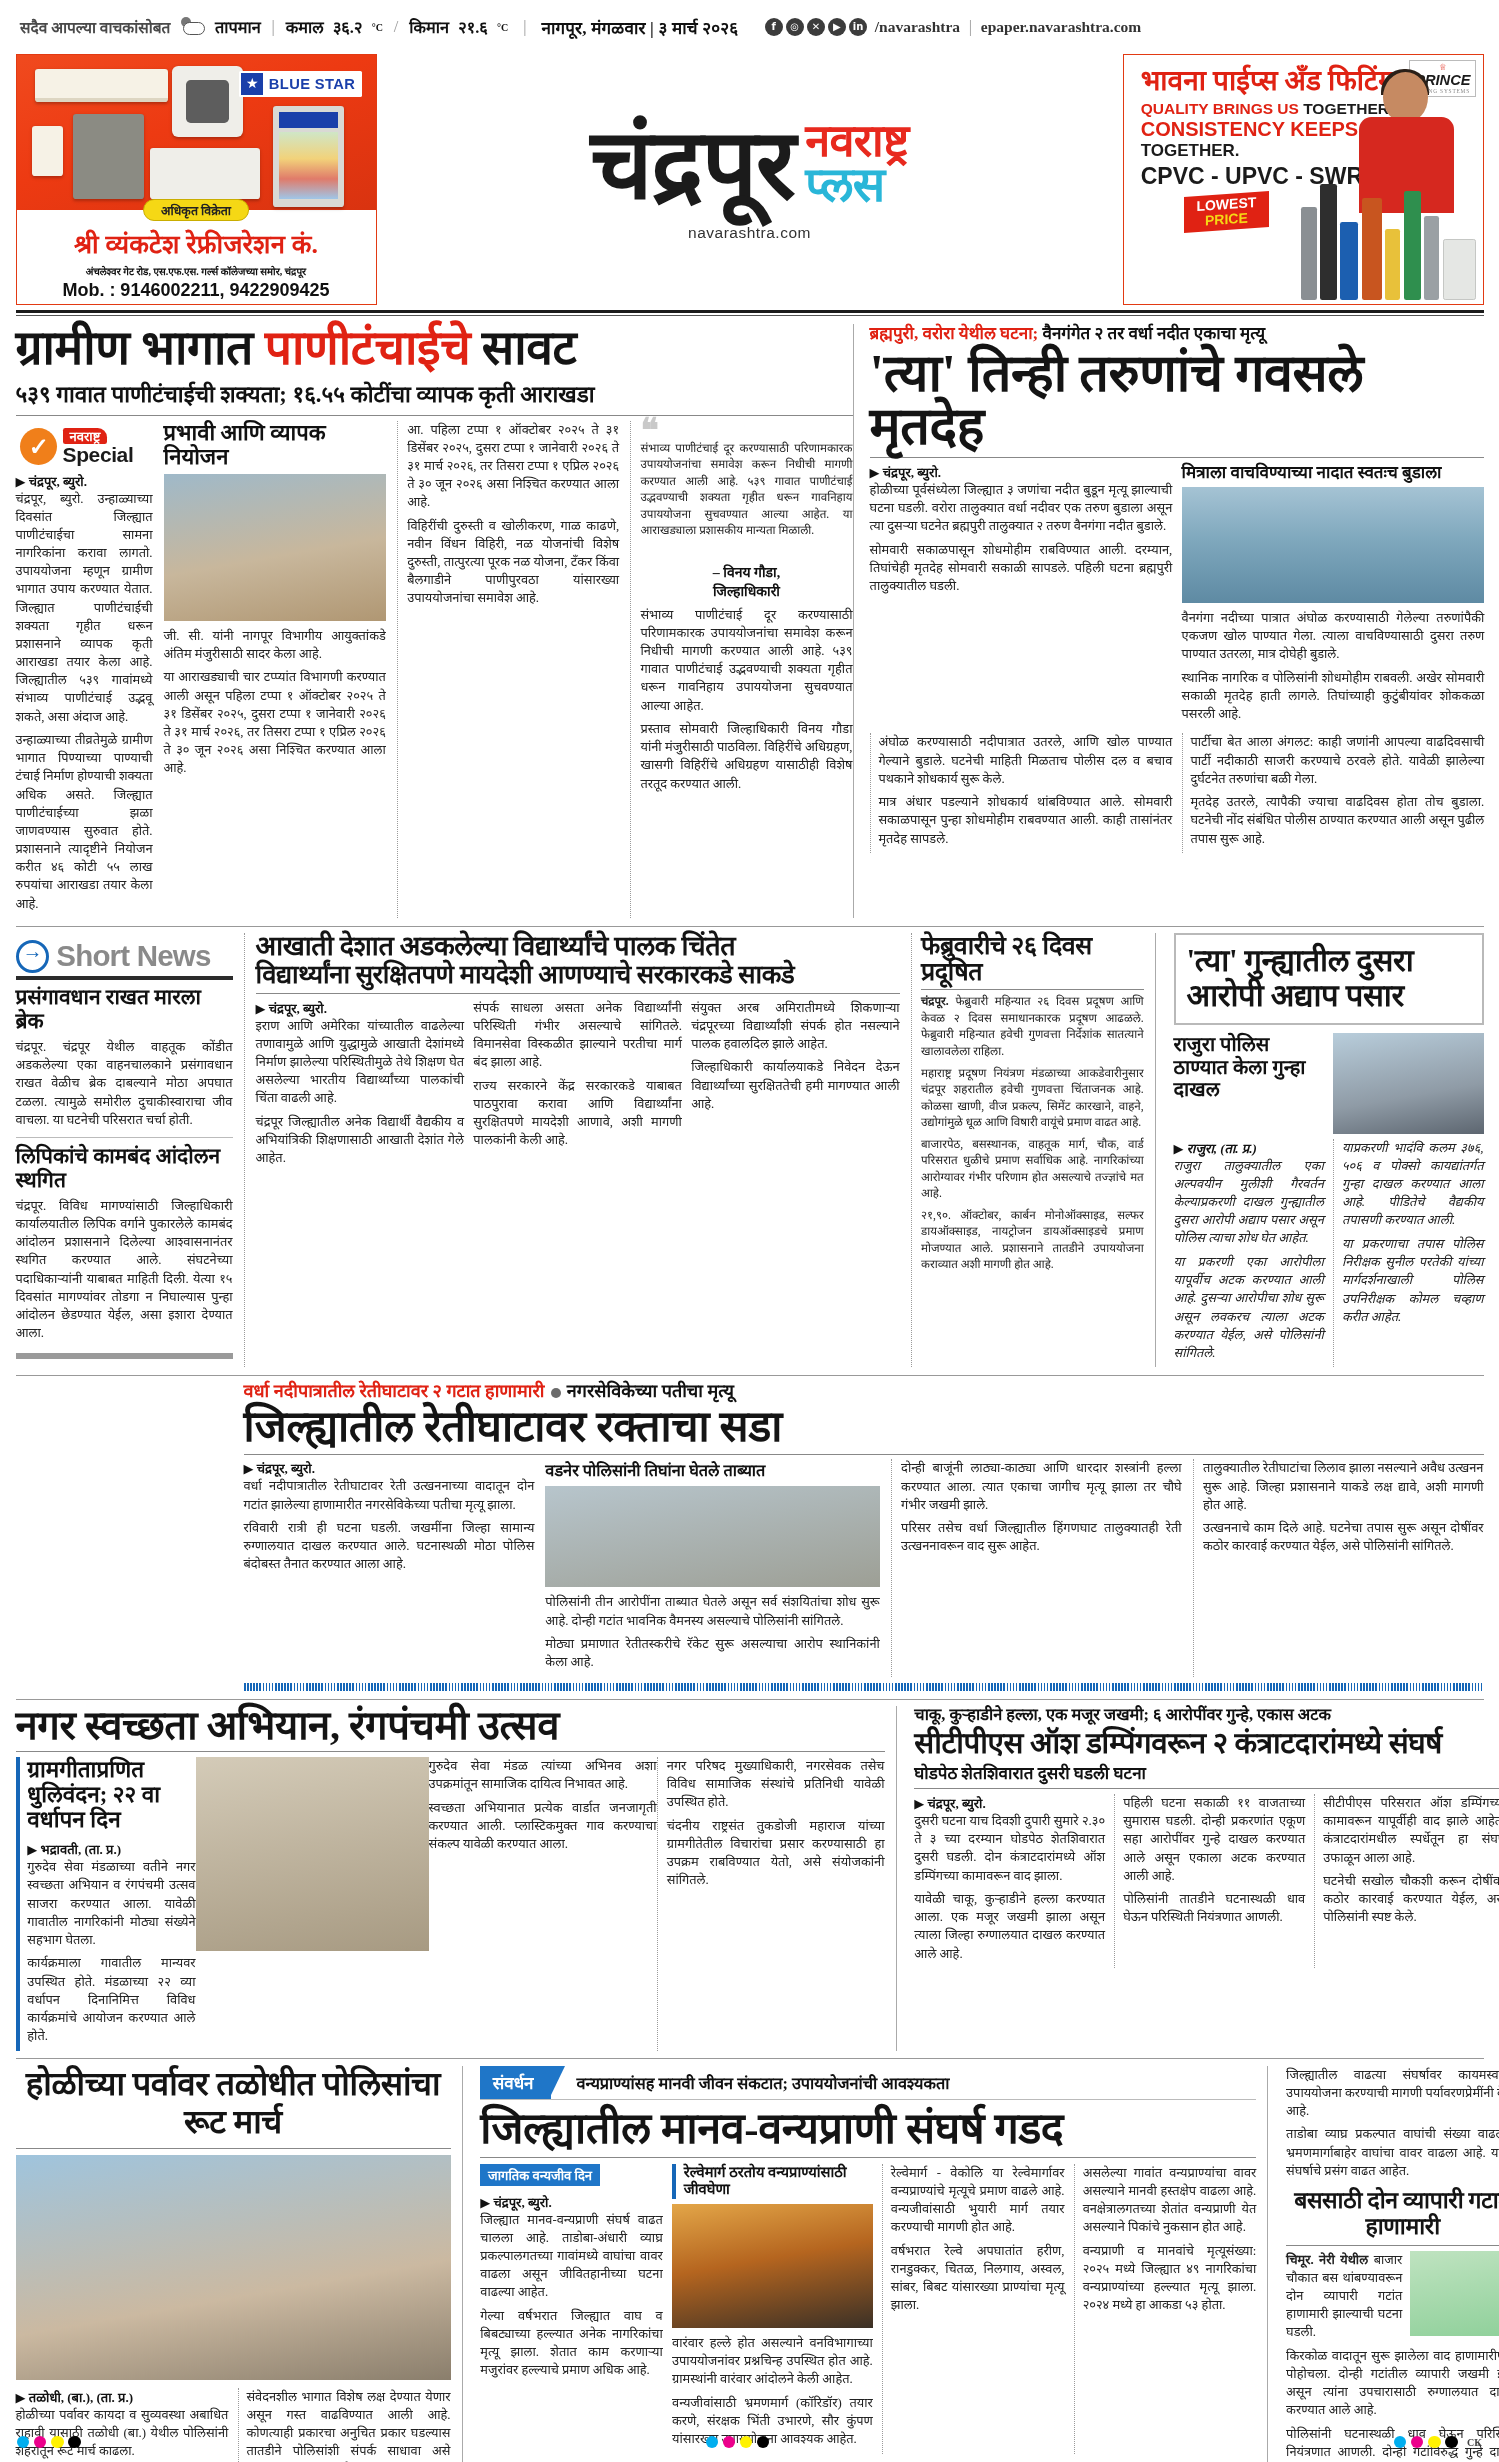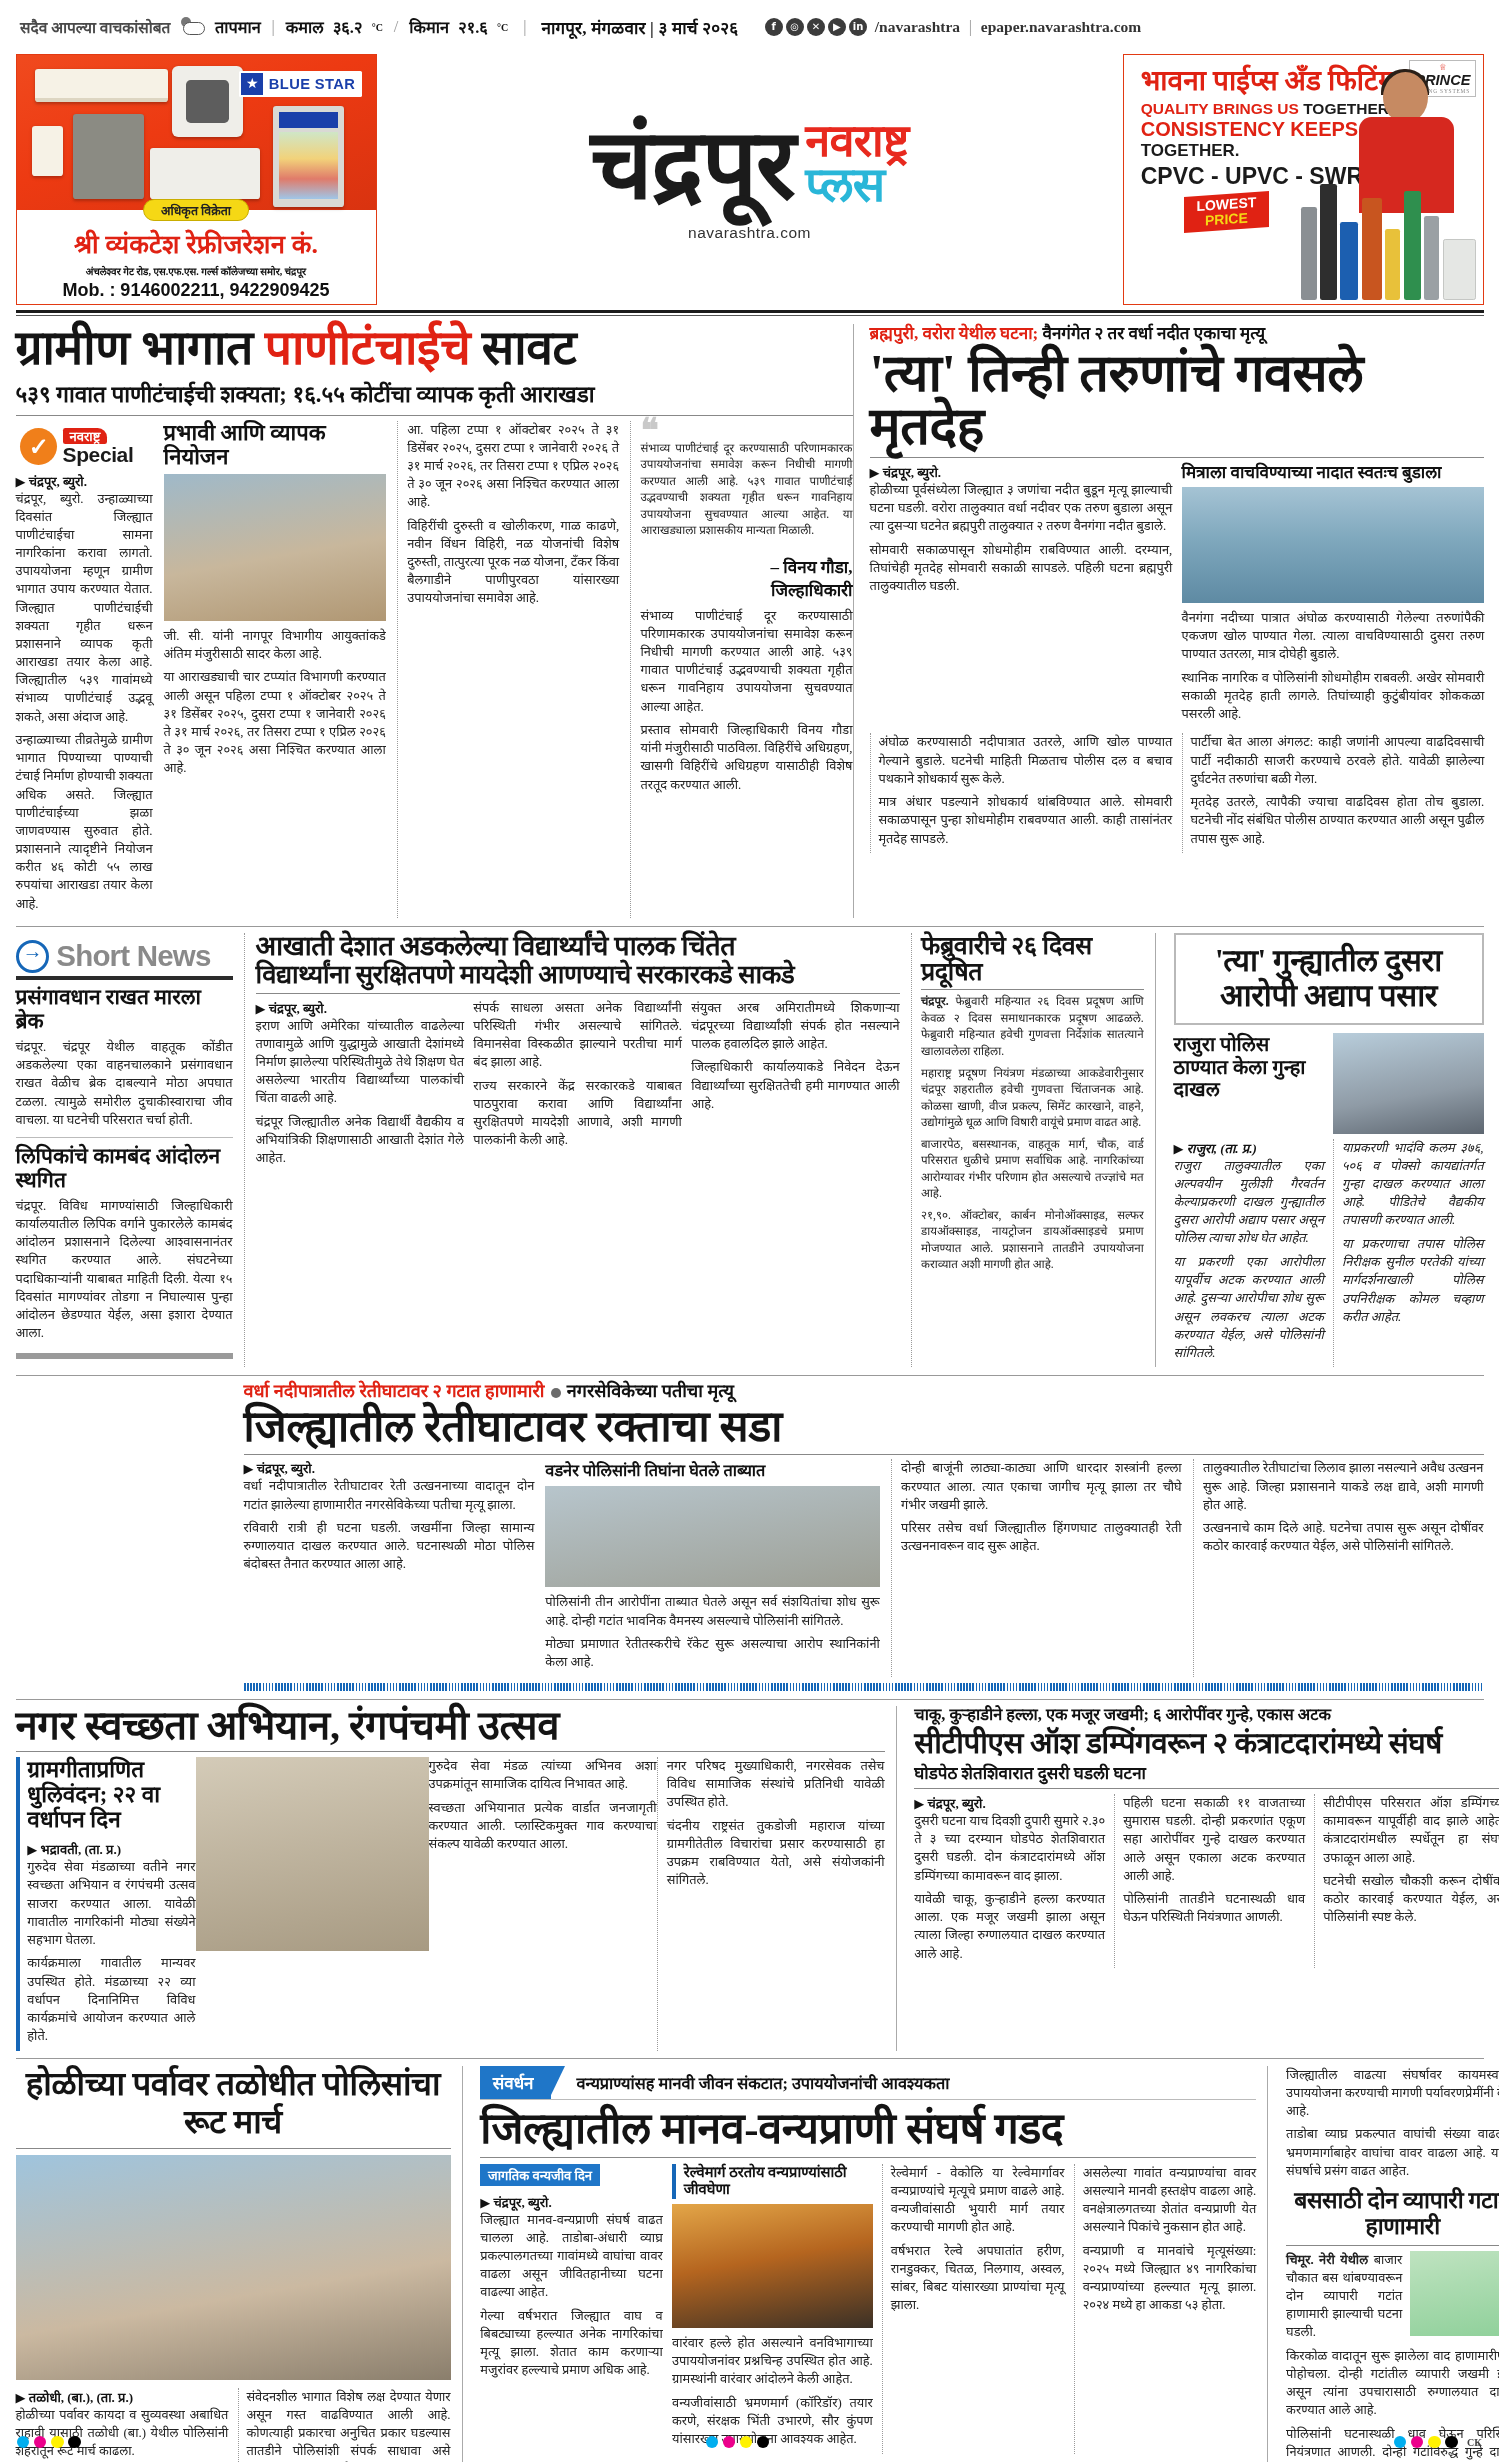--- a/index.html
+++ b/index.html
@@ -358,21 +358,21 @@
           <div class="dotted-v" style="padding-left:9.3px;">
             <div class="body-txt">
               <p>आ. पहिला टप्पा १ ऑक्टोबर २०२५ ते ३१ डिसेंबर २०२५, दुसरा टप्पा १ जानेवारी २०२६ ते ३१ मार्च २०२६, तर तिसरा टप्पा १ एप्रिल २०२६ ते ३० जून २०२६ असा निश्चित करण्यात आला आहे.</p>
               <p>विहिरींची दुरुस्ती व खोलीकरण, गाळ काढणे, नवीन विंधन विहिरी, नळ योजनांची विशेष दुरुस्ती, तात्पुरत्या पूरक नळ योजना, टँकर किंवा बैलगाडीने पाणीपुरवठा यांसारख्या उपाययोजनांचा समावेश आहे.</p>
             </div>
           </div>
 
           <div class="dotted-v" style="padding-left:9.3px;">
             <div class="quote-mark">❝</div>
             <div class="body-txt" style="font-size:11.6px;">संभाव्य पाणीटंचाई दूर करण्यासाठी परिणामकारक उपाययोजनांचा समावेश करून निधीची मागणी करण्यात आली आहे. ५३९ गावात पाणीटंचाई उद्भवण्याची शक्यता गृहीत धरून गावनिहाय उपाययोजना सुचवण्यात आल्या आहेत. या आराखड्याला प्रशासकीय मान्यता मिळाली.</div>
-            <div style="font-size:17px;font-weight:700;text-align:right;margin-top:15px;white-space:pre-line;">– विनय गौडा,
+            <div style="font-size:14px;font-weight:700;text-align:center;margin-top:22px;white-space:pre-line;">– विनय गौडा,
 जिल्हाधिकारी</div>
             <div class="body-txt" style="margin-top:6.2px;">
               <p>संभाव्य पाणीटंचाई दूर करण्यासाठी परिणामकारक उपाययोजनांचा समावेश करून निधीची मागणी करण्यात आली आहे. ५३९ गावात पाणीटंचाई उद्भवण्याची शक्यता गृहीत धरून गावनिहाय उपाययोजना सुचवण्यात आल्या आहेत.</p>
               <p>प्रस्ताव सोमवारी जिल्हाधिकारी विनय गौडा यांनी मंजुरीसाठी पाठविला. विहिरींचे अधिग्रहण, खासगी विहिरींचे अधिग्रहण यासाठीही विशेष तरतूद करण्यात आली.</p>
             </div>
           </div>
         </div>
       </div>
 
       <div class="solid-v"></div>
@@ -466,21 +466,21 @@
           <p>महाराष्ट्र प्रदूषण नियंत्रण मंडळाच्या आकडेवारीनुसार चंद्रपूर शहरातील हवेची गुणवत्ता चिंताजनक आहे. कोळसा खाणी, वीज प्रकल्प, सिमेंट कारखाने, वाहने, उद्योगांमुळे धूळ आणि विषारी वायूंचे प्रमाण वाढत आहे.</p>
           <p>बाजारपेठ, बसस्थानक, वाहतूक मार्ग, चौक, वार्ड परिसरात धुळीचे प्रमाण सर्वाधिक आहे. नागरिकांच्या आरोग्यावर गंभीर परिणाम होत असल्याचे तज्ज्ञांचे मत आहे.</p>
           <p>२१,९०. ऑक्टोबर, कार्बन मोनोऑक्साइड, सल्फर डायऑक्साइड, नायट्रोजन डायऑक्साइडचे प्रमाण मोजण्यात आले. प्रशासनाने तातडीने उपाययोजना कराव्यात अशी मागणी होत आहे.</p>
         </div>
       </div>
 
       <div class="solid-v"></div>
 
       <div>
         <div class="boxed">
-          <h1 class="head" style="font-size:31px;line-height:1.12;text-align:center;">'त्या' गुन्ह्यातील दुसरा आरोपी अद्याप पसार</h1>
+          <h1 class="head" style="font-size:31px;line-height:1.12;text-align:left;">'त्या' गुन्ह्यातील दुसरा आरोपी अद्याप पसार</h1>
         </div>
         <div style="display:grid;grid-template-columns:1fr 1fr;gap:9.3px;margin-top:7.8px;">
           <div>
             <div style="font-size:20px;font-weight:800;line-height:1.14;">राजुरा पोलिस ठाण्यात केला गुन्हा दाखल</div>
           </div>
           <div class="photo police" style="height:101px;"></div>
         </div>
         <div style="display:grid;grid-template-columns:1fr 1fr;gap:9.3px;margin-top:5px;font-style:italic;">
           <div>
             <div class="byline">▶ <span>राजुरा, (ता. प्र.)</span></div>

